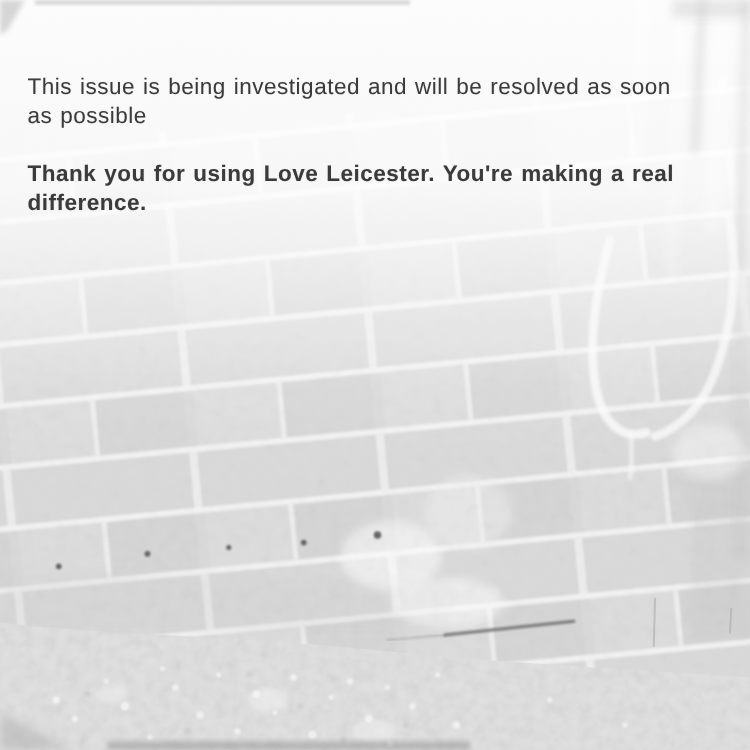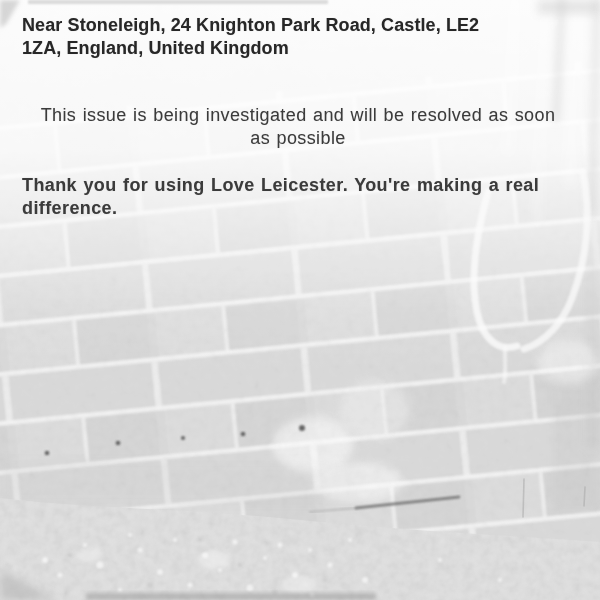--- a/index.html
+++ b/index.html
@@ -35,21 +35,20 @@
   .status-paragraph {
     margin: 44px 0 0 0;
     font-size: 18px;
     line-height: 23px;
     font-weight: normal;
     color: #3b3b3b;
     white-space: pre-line;
     letter-spacing: 0.4px;
     word-spacing: 1px;
     text-shadow: 0 0 1px rgba(80,80,80,0.2);
-    text-align: center;
   }
   .thanks-paragraph {
     margin: 24px 0 0 0;
     font-size: 18px;
     line-height: 23px;
     font-weight: bold;
     color: #3b3b3b;
     white-space: pre-line;
     letter-spacing: 0.4px;
     word-spacing: 1px;
@@ -199,21 +198,19 @@
     </g>
 
     <rect x="86" y="593" width="290" height="7" fill="#8f8f8f" opacity="0.5" filter="url(#f-blur2)"></rect>
     <path d="M0,570 L58,600 L0,600 Z" fill="#adadad" opacity="0.5" filter="url(#f-blur4)"></path>
     <rect x="28" y="0" width="300" height="4" fill="#b8b8b8" opacity="0.5" filter="url(#f-blur1)"></rect>
     <path d="M0,0 L20,0 L6,24 L0,28 Z" fill="#bdbdbd" opacity="0.6" filter="url(#f-blur2)"></path>
     <rect x="538" y="0" width="62" height="14" fill="#cacaca" opacity="0.45" filter="url(#f-blur4)"></rect>
   </svg>
 
   <div class="text-layer">
-    <h1 class="location-heading">Near Stoneleigh, 24 Knighton Park Road, Castle, LE2
-1ZA, England, United Kingdom</h1>
     <p class="status-paragraph">This issue is being investigated and will be resolved as soon
 as possible</p>
     <p class="thanks-paragraph">Thank you for using Love Leicester. You're making a real
 difference.</p>
   </div>
 
 </div>
 
 </body></html>

